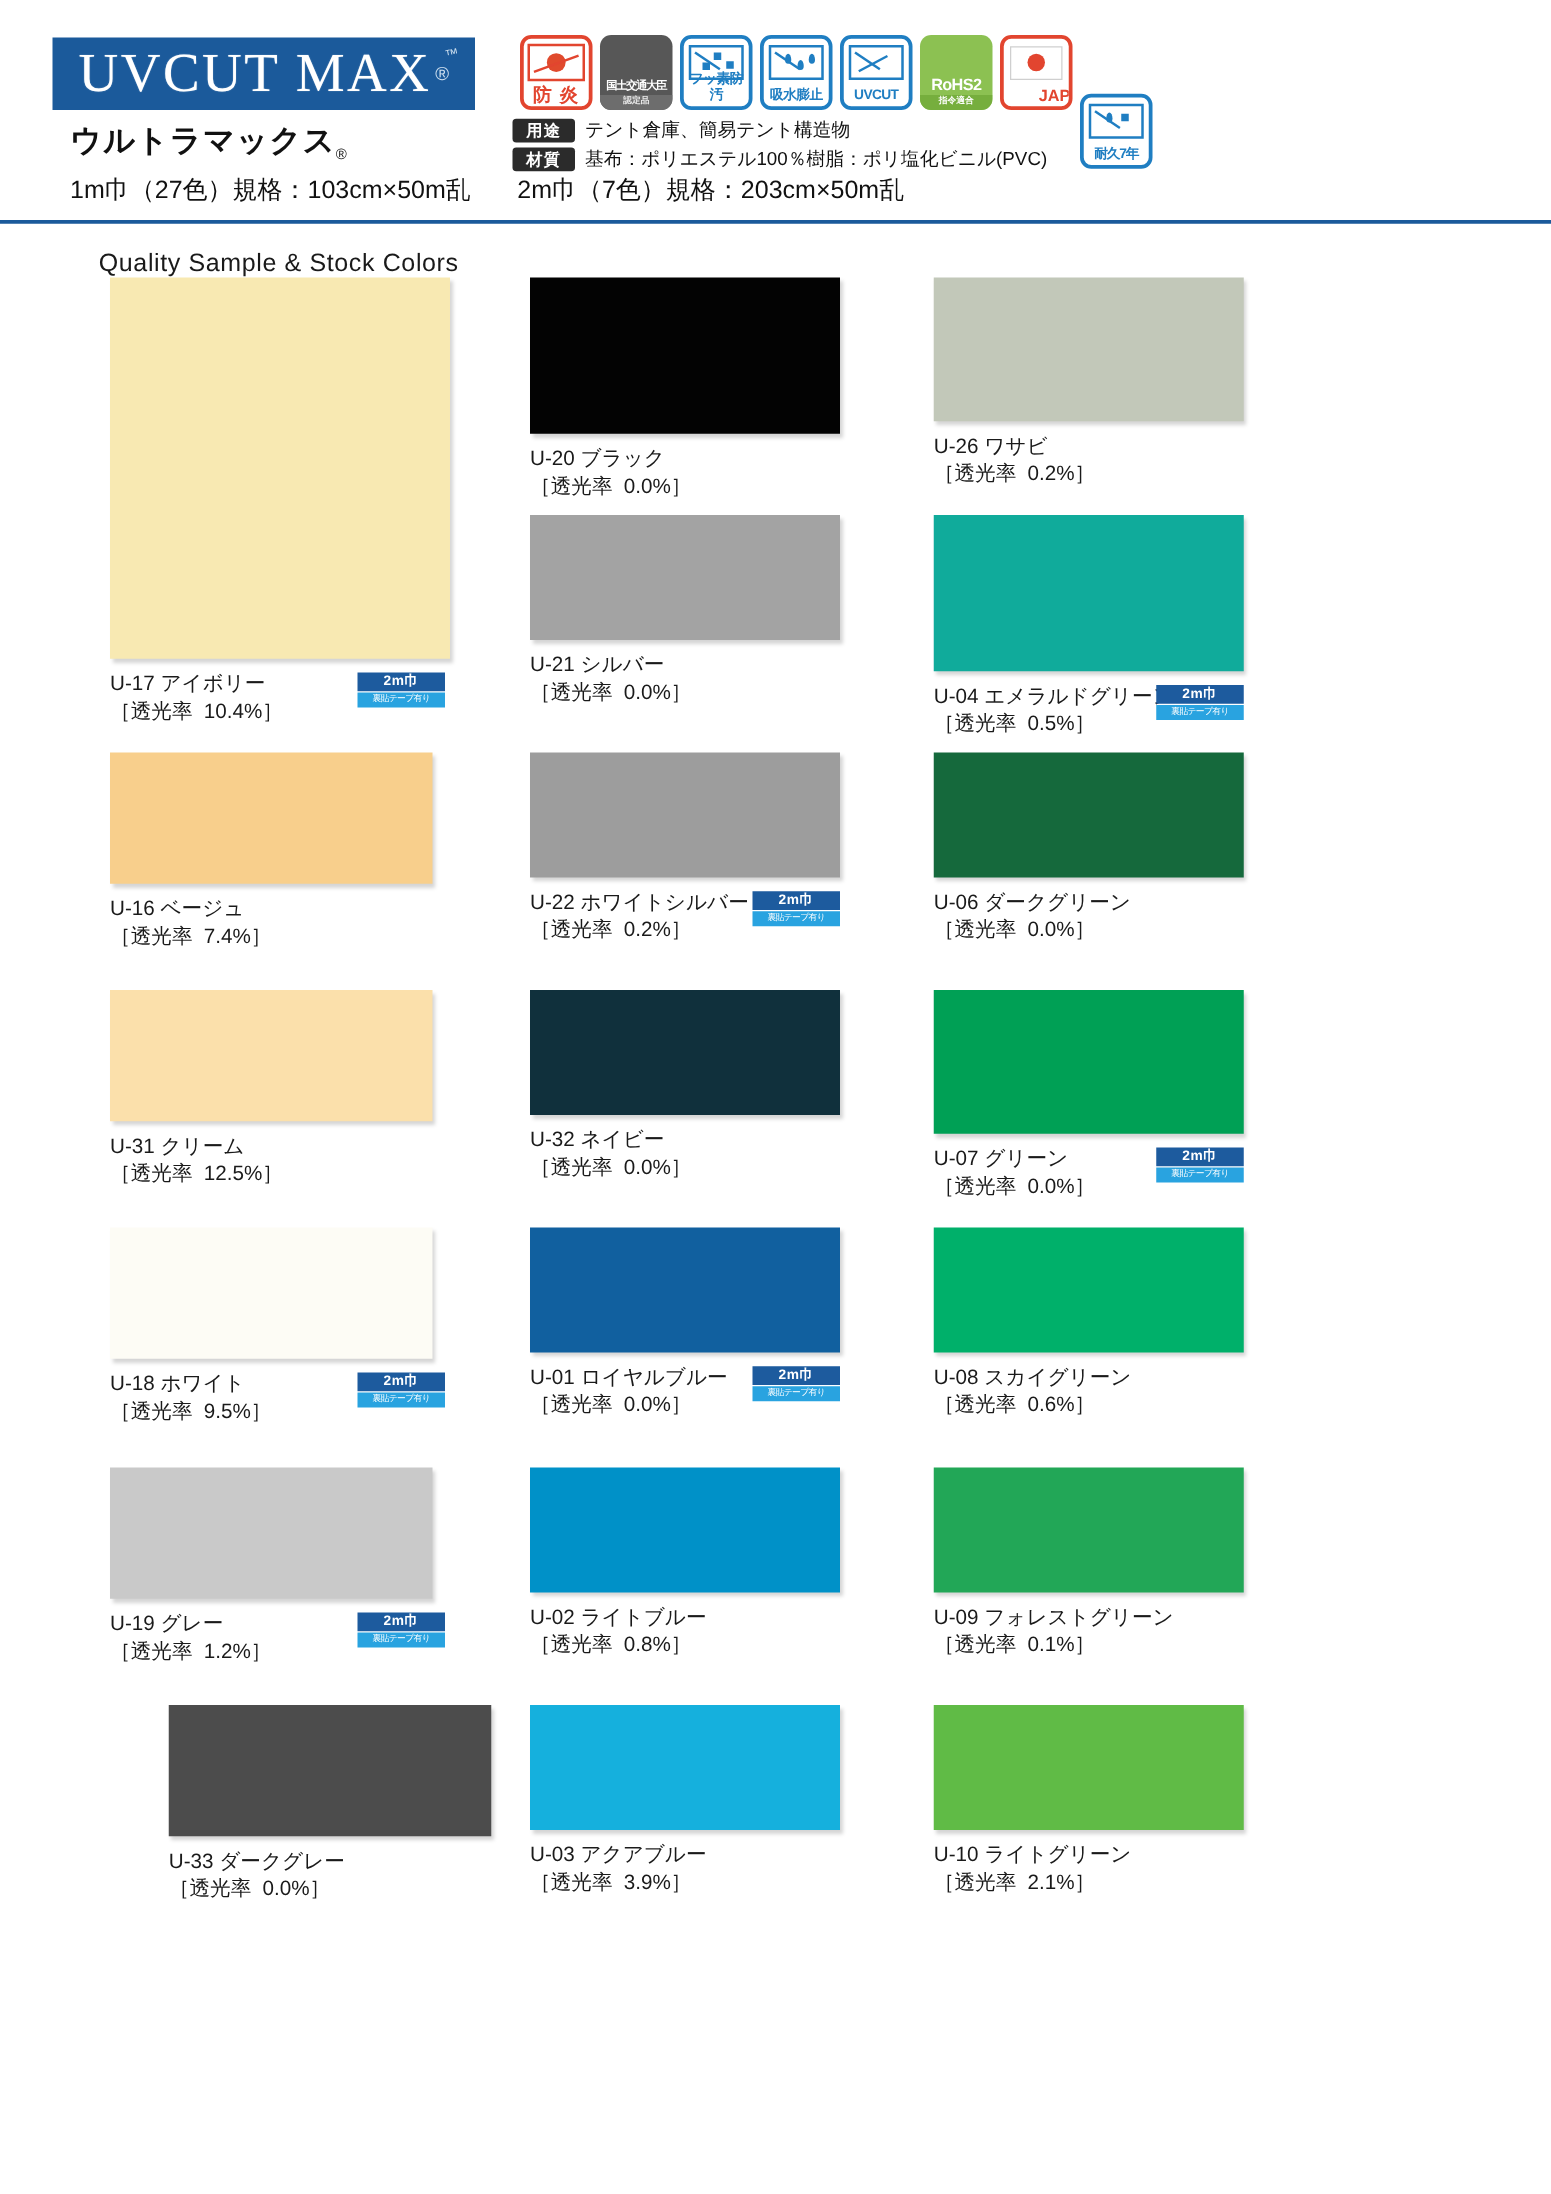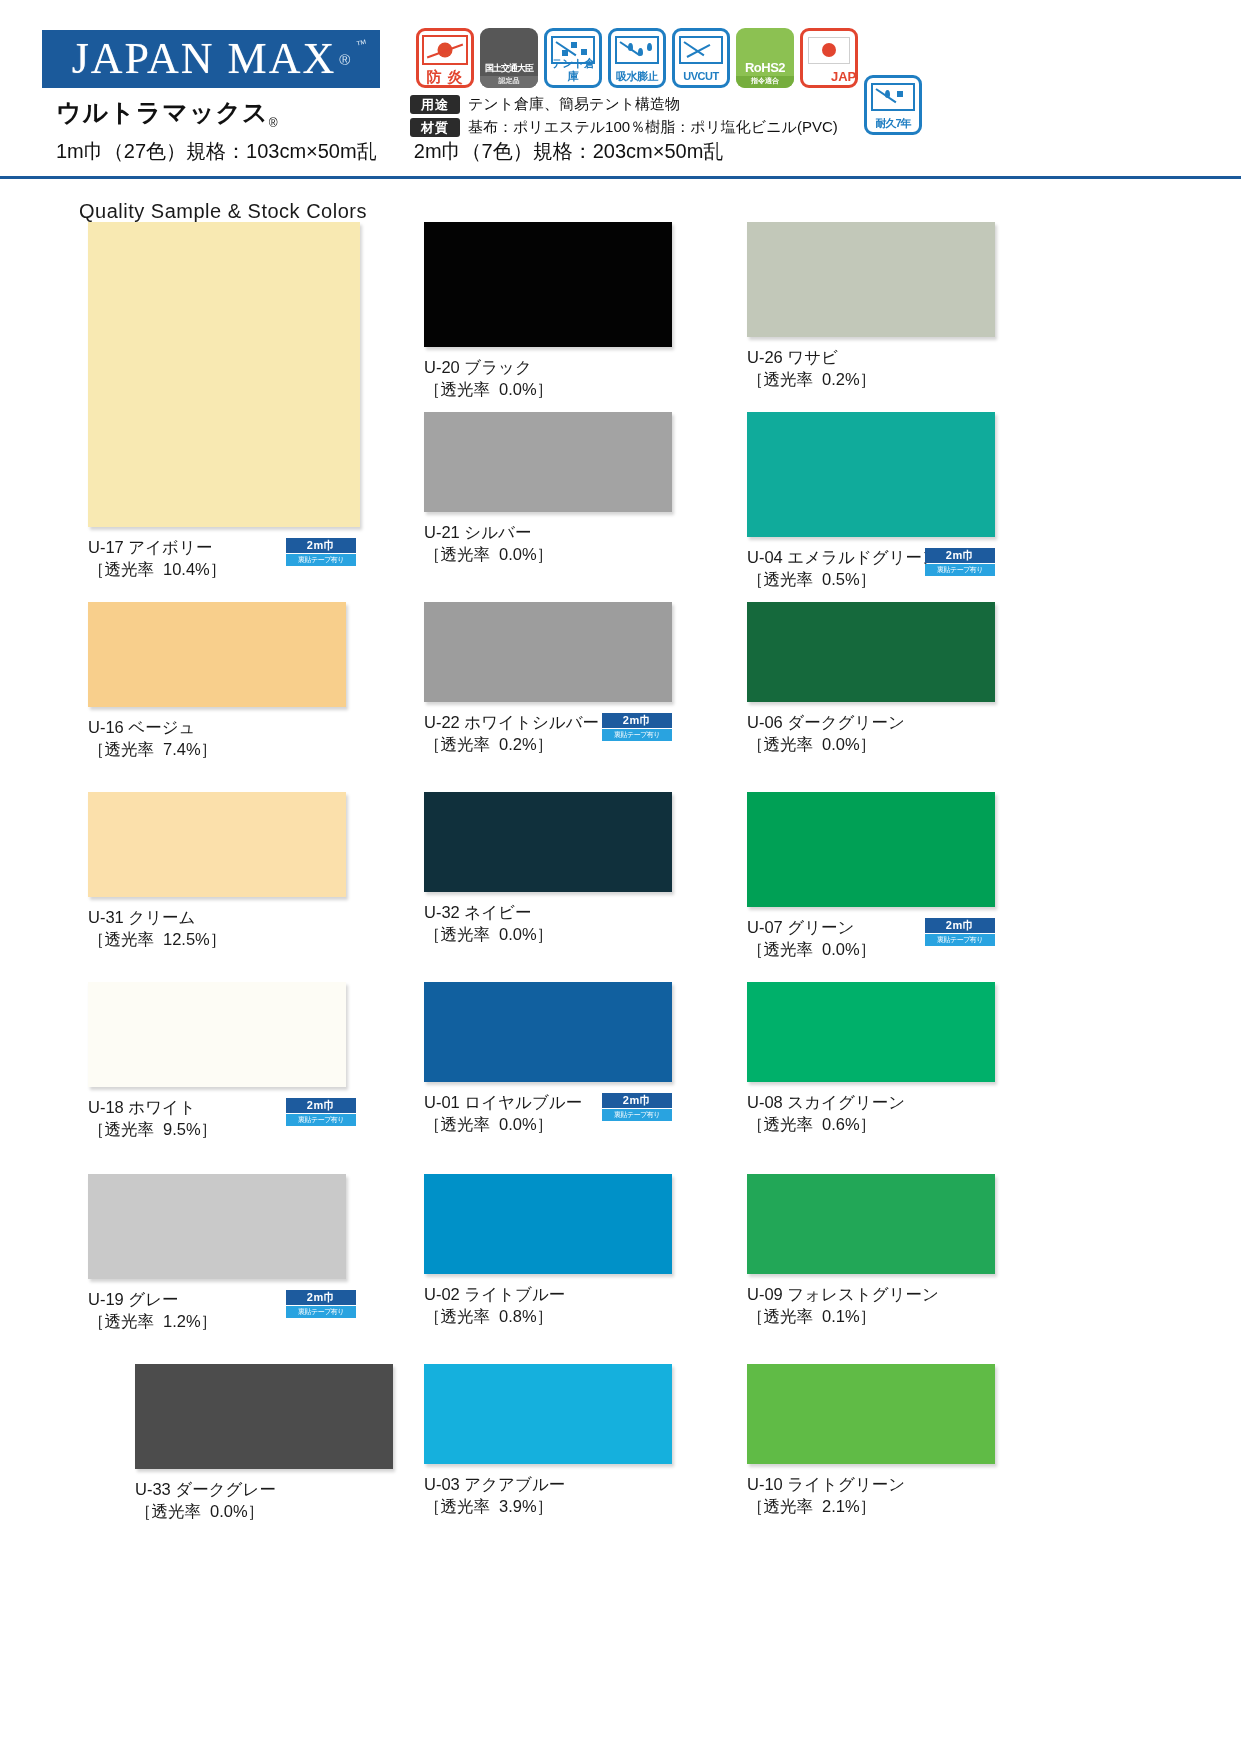--- a/index.html
+++ b/index.html
@@ -144,21 +144,21 @@
   }
 </style>
 </head>
 <body>
 
 <div class="page">
 
   <div class="header">
 
     <div class="logo-bar">
-      <span class="logo-text">JAPAN MAX</span>
+      <span class="logo-text">UVCUT MAX</span>
       <span class="logo-reg" style="color:#cfe0f0;">®</span>
       <span class="logo-tm">™</span>
     </div>
 
     <div class="jp-name">
       <span>ウルトラマックス</span><span class="reg">®</span>
     </div>
 
     <div class="spec-line">
       <span>1m巾（27色）規格：103cm×50m乱</span>
@@ -185,21 +185,21 @@
 
       <div class="badge b-blue">
         <div class="pic">
           <div class="icon-box">
             <div class="arrow"></div>
             <div class="sq" style="left:18px;top:4px;"></div>
             <div class="sq" style="left:28px;top:11px;"></div>
             <div class="sq" style="left:9px;top:12px;"></div>
           </div>
         </div>
-        <div class="cap">テント倉庫</div>
+        <div class="cap">フッ素防汚</div>
       </div>
 
       <div class="badge b-blue">
         <div class="pic">
           <div class="icon-box">
             <div class="arrow"></div>
             <div class="dr" style="left:11px;top:5px;"></div>
             <div class="dr" style="left:21px;top:10px;"></div>
             <div class="dr" style="left:30px;top:5px;"></div>
           </div>

